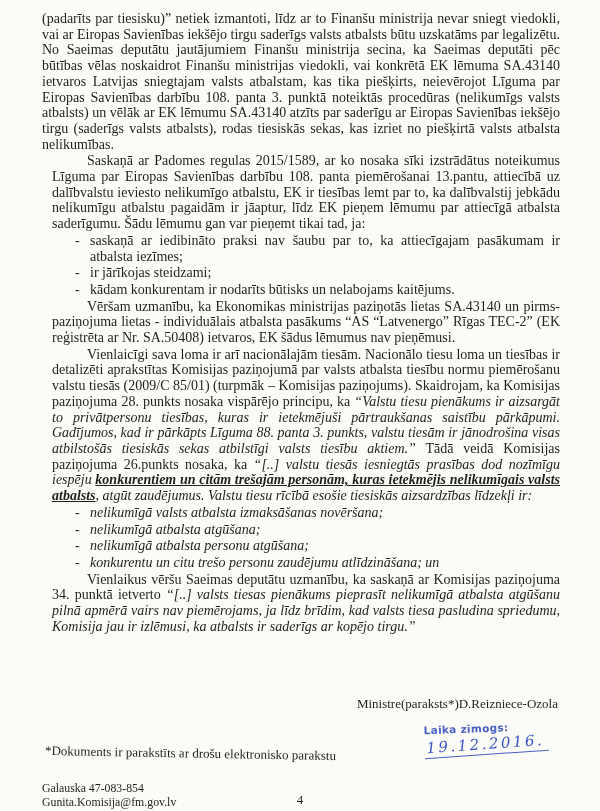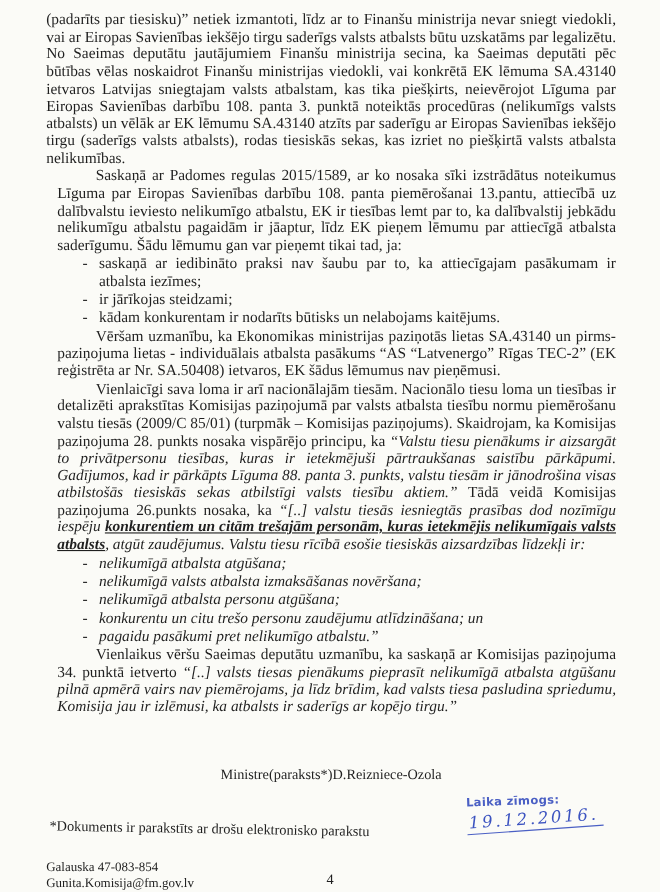--- a/index.html
+++ b/index.html
@@ -37,21 +37,21 @@
     content:"-";
     position:absolute;
     left:0; top:0;
   }
   .seg-i{font-style:italic;}
   .seg-biu{font-style:italic;font-weight:bold;text-decoration:underline;}
   .sig-row{
     position:absolute;
     left:44px; right:42px; top:696px;
     display:flex;
-    justify-content:center;
+    justify-content:flex-end;
     align-items:baseline;
     font-size:13px;
   }
   .footnote{
     position:absolute;
     left:45px; top:743px;
     font-size:13px;
     transform:rotate(1deg);
     transform-origin:left center;
     white-space:nowrap;
@@ -104,25 +104,24 @@
       <p class="para"><span>(padarīts par tiesisku)” netiek izmantoti, līdz ar to Finanšu ministrija nevar sniegt viedokli, vai ar Eiropas Savienības iekšējo tirgu saderīgs valsts atbalsts būtu uzskatāms par legalizētu. No Saeimas deputātu jautājumiem Finanšu ministrija secina, ka Saeimas deputāti pēc būtības vēlas noskaidrot Finanšu ministrijas viedokli, vai konkrētā EK lēmuma SA.43140 ietvaros Latvijas sniegtajam valsts atbalstam, kas tika piešķirts, neievērojot Līguma par Eiropas Savienības darbību 108. panta 3. punktā noteiktās procedūras (nelikumīgs valsts atbalsts) un vēlāk ar EK lēmumu SA.43140 atzīts par saderīgu ar Eiropas Savienības iekšējo tirgu (saderīgs valsts atbalsts), rodas tiesiskās sekas, kas izriet no piešķirtā valsts atbalsta nelikumības.</span></p>
       <p class="para indent"><span>Saskaņā ar Padomes regulas 2015/1589, ar ko nosaka sīki izstrādātus noteikumus Līguma par Eiropas Savienības darbību 108. panta piemērošanai 13.pantu, attiecībā uz dalībvalstu ieviesto nelikumīgo atbalstu, EK ir tiesības lemt par to, ka dalībvalstij jebkādu nelikumīgu atbalstu pagaidām ir jāaptur, līdz EK pieņem lēmumu par attiecīgā atbalsta saderīgumu. Šādu lēmumu gan var pieņemt tikai tad, ja:</span></p>
       <ul class="dash-list">
         <li>saskaņā ar iedibināto praksi nav šaubu par to, ka attiecīgajam pasākumam ir atbalsta iezīmes;</li>
         <li>ir jārīkojas steidzami;</li>
         <li>kādam konkurentam ir nodarīts būtisks un nelabojams kaitējums.</li>
       </ul>
       <p class="para indent"><span>Vēršam uzmanību, ka Ekonomikas ministrijas paziņotās lietas SA.43140 un pirms-paziņojuma lietas - individuālais atbalsta pasākums “AS “Latvenergo” Rīgas TEC-2” (EK reģistrēta ar Nr. SA.50408) ietvaros, EK šādus lēmumus nav pieņēmusi.</span></p>
       <p class="para indent"><span>Vienlaicīgi sava loma ir arī nacionālajām tiesām. Nacionālo tiesu loma un tiesības ir detalizēti aprakstītas Komisijas paziņojumā par valsts atbalsta tiesību normu piemērošanu valstu tiesās (2009/C 85/01) (turpmāk – Komisijas paziņojums). Skaidrojam, ka Komisijas paziņojuma 28. punkts nosaka vispārējo principu, ka </span><span class="seg-i">“Valstu tiesu pienākums ir aizsargāt to privātpersonu tiesības, kuras ir ietekmējuši pārtraukšanas saistību pārkāpumi. Gadījumos, kad ir pārkāpts Līguma 88. panta 3. punkts, valstu tiesām ir jānodrošina visas atbilstošās tiesiskās sekas atbilstīgi valsts tiesību aktiem.”</span><span> Tādā veidā Komisijas paziņojuma 26.punkts nosaka, ka </span><span class="seg-i">“[..] valstu tiesās iesniegtās prasības dod nozīmīgu iespēju </span><span class="seg-biu">konkurentiem un citām trešajām personām, kuras ietekmējis nelikumīgais valsts atbalsts</span><span class="seg-i">, atgūt zaudējumus. Valstu tiesu rīcībā esošie tiesiskās aizsardzības līdzekļi ir:</span></p>
       <ul class="dash-list seg-i">
+        <li>nelikumīgā valsts atbalsta izmaksāšanas novēršana;</li>
         <li>nelikumīgā atbalsta atgūšana;</li>
-        <li>nelikumīgā valsts atbalsta izmaksāšanas novēršana;</li>
         <li>nelikumīgā atbalsta personu atgūšana;</li>
         <li>konkurentu un citu trešo personu zaudējumu atlīdzināšana; un</li>
-        <li>pagaidu pasākumi pret nelikumīgo atbalstu.”</li>
       </ul>
       <p class="para indent"><span>Vienlaikus vēršu Saeimas deputātu uzmanību, ka saskaņā ar Komisijas paziņojuma 34. punktā ietverto </span><span class="seg-i">“[..] valsts tiesas pienākums pieprasīt nelikumīgā atbalsta atgūšanu pilnā apmērā vairs nav piemērojams, ja līdz brīdim, kad valsts tiesa pasludina spriedumu, Komisija jau ir izlēmusi, ka atbalsts ir saderīgs ar kopējo tirgu.”</span></p>
     </div>
 
   <div class="sig-row">
     <span>Ministre</span>
     <span>(paraksts*)</span>
     <span>D.Reizniece-Ozola</span>
   </div>
 

